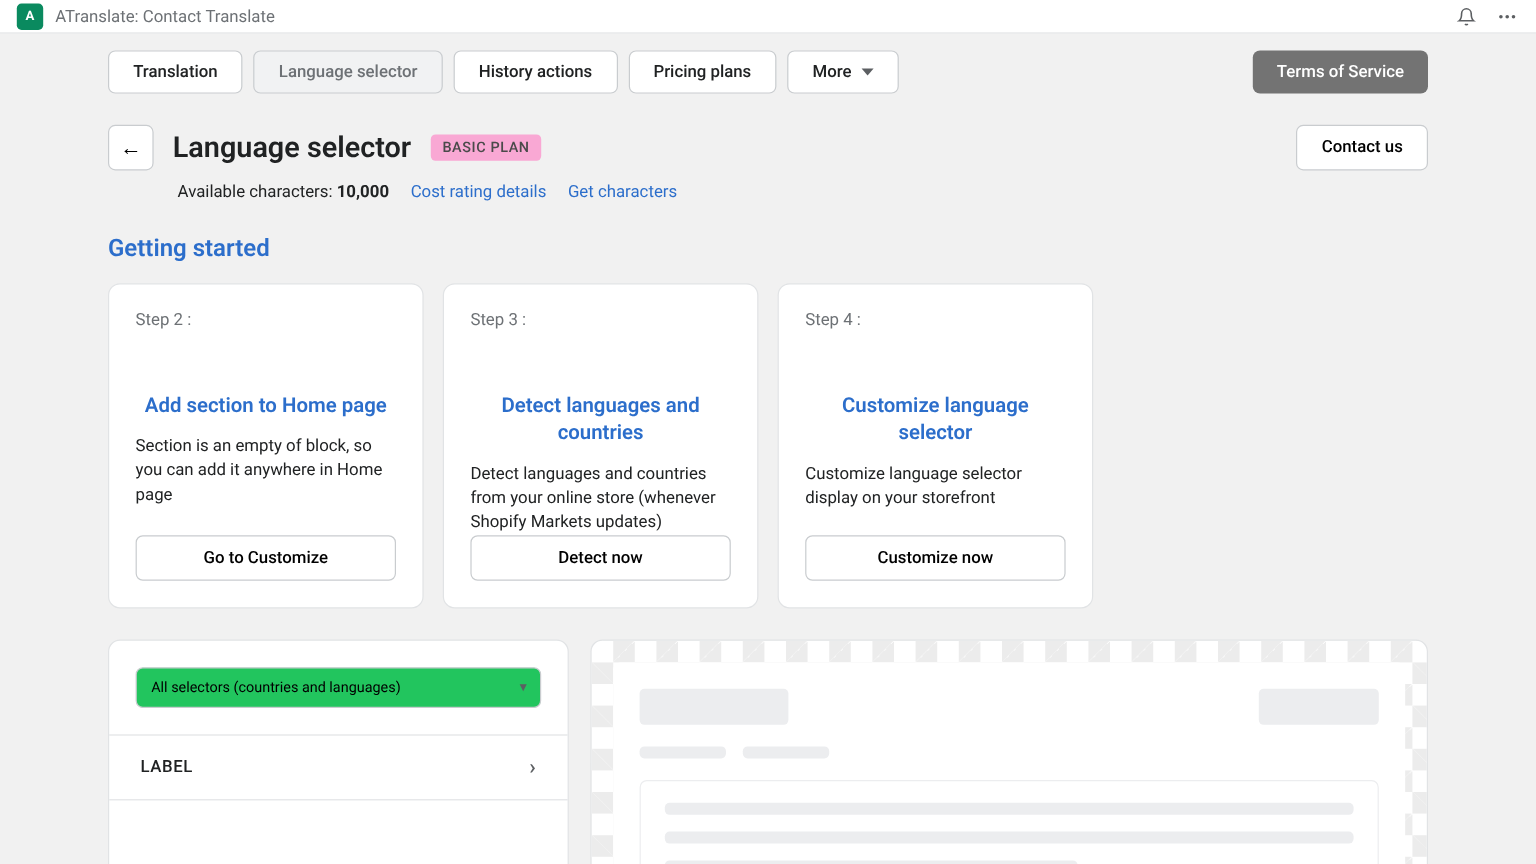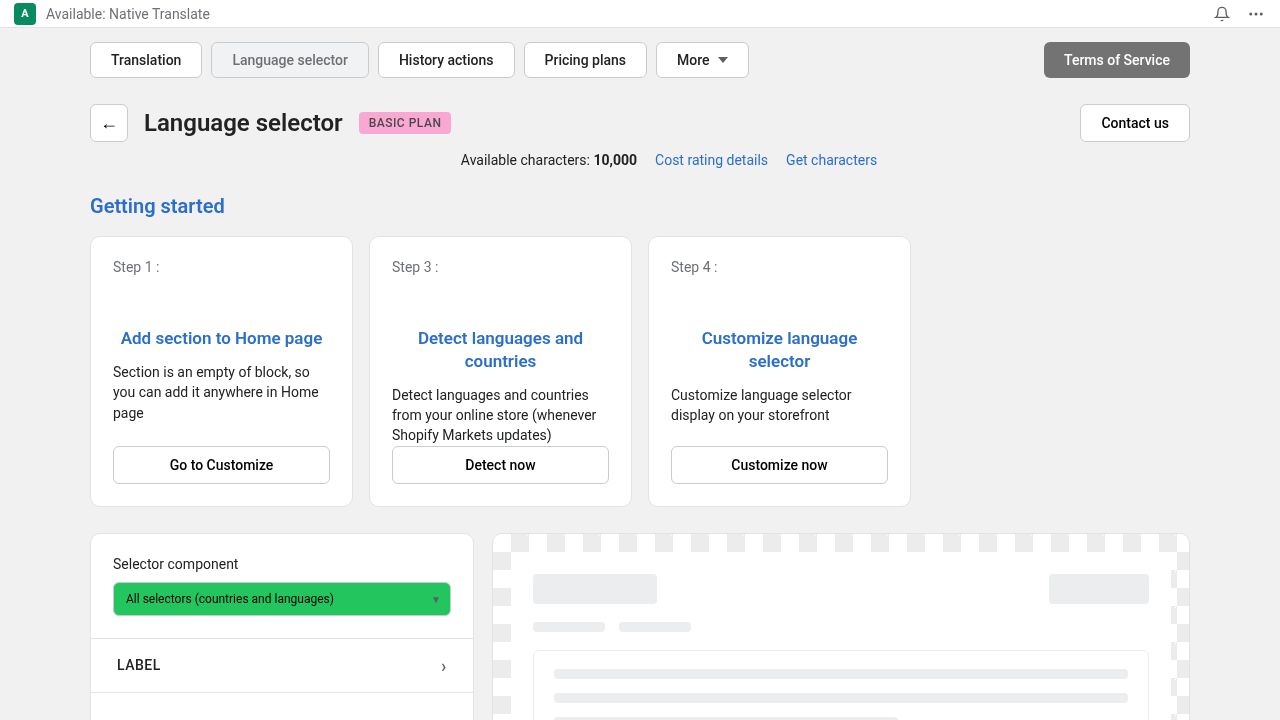--- a/index.html
+++ b/index.html
@@ -14,21 +14,21 @@
 .tab { padding:9px 20px; border:1px solid #c9cccf; border-radius:6px; background:#fff; font-size:14px; font-weight:500; cursor:pointer; display:flex; align-items:center; gap:8px; }
 .tab.active { background:#f1f2f3; color:#6d7175; border-color:#c9cccf; }
 .tos-btn { margin-left:auto; background:#737373; color:#fff; border:none; padding:10px 20px; border-radius:6px; font-size:14px; font-weight:500; cursor:pointer; }
 .caret-down { width:0; height:0; border-left:5px solid transparent; border-right:5px solid transparent; border-top:6px solid #5c5f62; }
 .page-head { display:flex; align-items:center; gap:16px; padding:8px 0 4px; }
 .back-btn { width:38px; height:38px; border:1px solid #c9cccf; border-radius:6px; background:#fff; display:flex; align-items:center; justify-content:center; cursor:pointer; font-size:18px; }
 .page-title { font-size:24px; font-weight:600; }
 .plan-badge { background:#f9a8d4; color:#4a4a4a; font-size:12px; font-weight:500; padding:4px 10px; border-radius:4px; letter-spacing:0.5px; }
 .head-spacer { flex:1; }
 .contact-btn { border:1px solid #c9cccf; background:#fff; padding:10px 20px; border-radius:6px; font-size:14px; font-weight:500; cursor:pointer; }
-.subline { display:flex; gap:18px; padding:6px 0 0 58px; font-size:14px; align-items:center;justify-content:center; }
+.subline { display:flex; gap:18px; padding:6px 0 0 58px; font-size:14px; align-items:center; }
 .avail-label { color:#202223; }
 .avail-count { font-weight:700; }
 .link { color:#2c6ecb; cursor:pointer; }
 .section-title { color:#2c6ecb; font-size:20px; font-weight:600; padding:26px 0 18px; }
 .cards { display:grid; grid-template-columns:repeat(4,1fr); gap:16px; }
 .card { background:#fff; border:1px solid #e1e3e5; border-radius:10px; padding:22px 22px; display:flex; flex-direction:column; min-height:268px; }
 .step-lbl { color:#6d7175; font-size:14px; margin-bottom:8px; }
 .card-title { color:#2c6ecb; font-size:17px; font-weight:600; text-align:center; margin-bottom:12px; line-height:1.35;margin-top:44px; }
 .card-desc { color:#202223; font-size:14px; line-height:1.45; }
 .card-spacer { flex:1; }
@@ -54,21 +54,21 @@
 .sk-btn { width:100px; height:30px; margin-left:auto; }
 .sk-small { width:72px; height:10px; }
 .sk-box { border:1px solid #ecedef; border-radius:6px; padding:18px 20px; }
 .sk-line { height:10px; width:100%; margin-bottom:14px; }
 </style>
 </head>
 <body>
 
 <div class="topbar">
   <div class="app-icon">A</div>
-  <div class="app-title">Available: Native Translate</div>
+  <div class="app-title">ATranslate: Contact Translate</div>
   <div class="topbar-spacer"></div>
   <div class="top-icon">
     <svg width="16" height="16" viewBox="0 0 24 24" fill="none" stroke="currentColor" stroke-width="2">
         <path d="M18 8a6 6 0 10-12 0c0 7-3 9-3 9h18s-3-2-3-9"></path>
         <path d="M13.7 21a2 2 0 01-3.4 0"></path>
       </svg>
   </div>
   <div class="top-icon">
     <svg width="18" height="18" viewBox="0 0 24 24" fill="currentColor">
         <circle cx="5" cy="12" r="2"></circle>
@@ -107,21 +107,21 @@
       <span class="avail-label">Available characters: </span><span class="avail-count">10,000</span>
     </span>
     <span class="link">Cost rating details</span>
     <span class="link">Get characters</span>
   </div>
 
   <div class="section-title">Getting started</div>
 
   <div class="cards">
     <div class="card">
-      <div class="step-lbl">Step 1 :</div>
+      <div class="step-lbl">Step 2 :</div>
       <div class="card-title">Add section to Home page</div>
       <div class="card-desc">Section is an empty of block, so you can add it anywhere in Home page</div>
       <div class="card-spacer"></div>
       <button class="card-btn">Go to Customize</button>
     </div>
     <div class="card">
       <div class="step-lbl">Step 3 :</div>
       <div class="card-title">Detect languages and countries</div>
       <div class="card-desc">Detect languages and countries from your online store (whenever Shopify Markets updates)</div>
       <div class="card-spacer"></div>
@@ -131,21 +131,20 @@
       <div class="step-lbl">Step 4 :</div>
       <div class="card-title">Customize language selector</div>
       <div class="card-desc">Customize language selector display on your storefront</div>
       <div class="card-spacer"></div>
       <button class="card-btn">Customize now</button>
     </div>
   </div>
 
   <div class="lower">
     <div class="panel">
-      <div class="panel-lbl">Selector component</div>
       <div class="select-wrap">
         <select class="select">
           <option>All selectors (countries and languages)</option>
         </select>
         <span class="select-caret">▼</span>
       </div>
       <div class="accordion">
         <div class="acc-item">
           <span>LABEL</span>
           <span class="chev-right">›</span>

